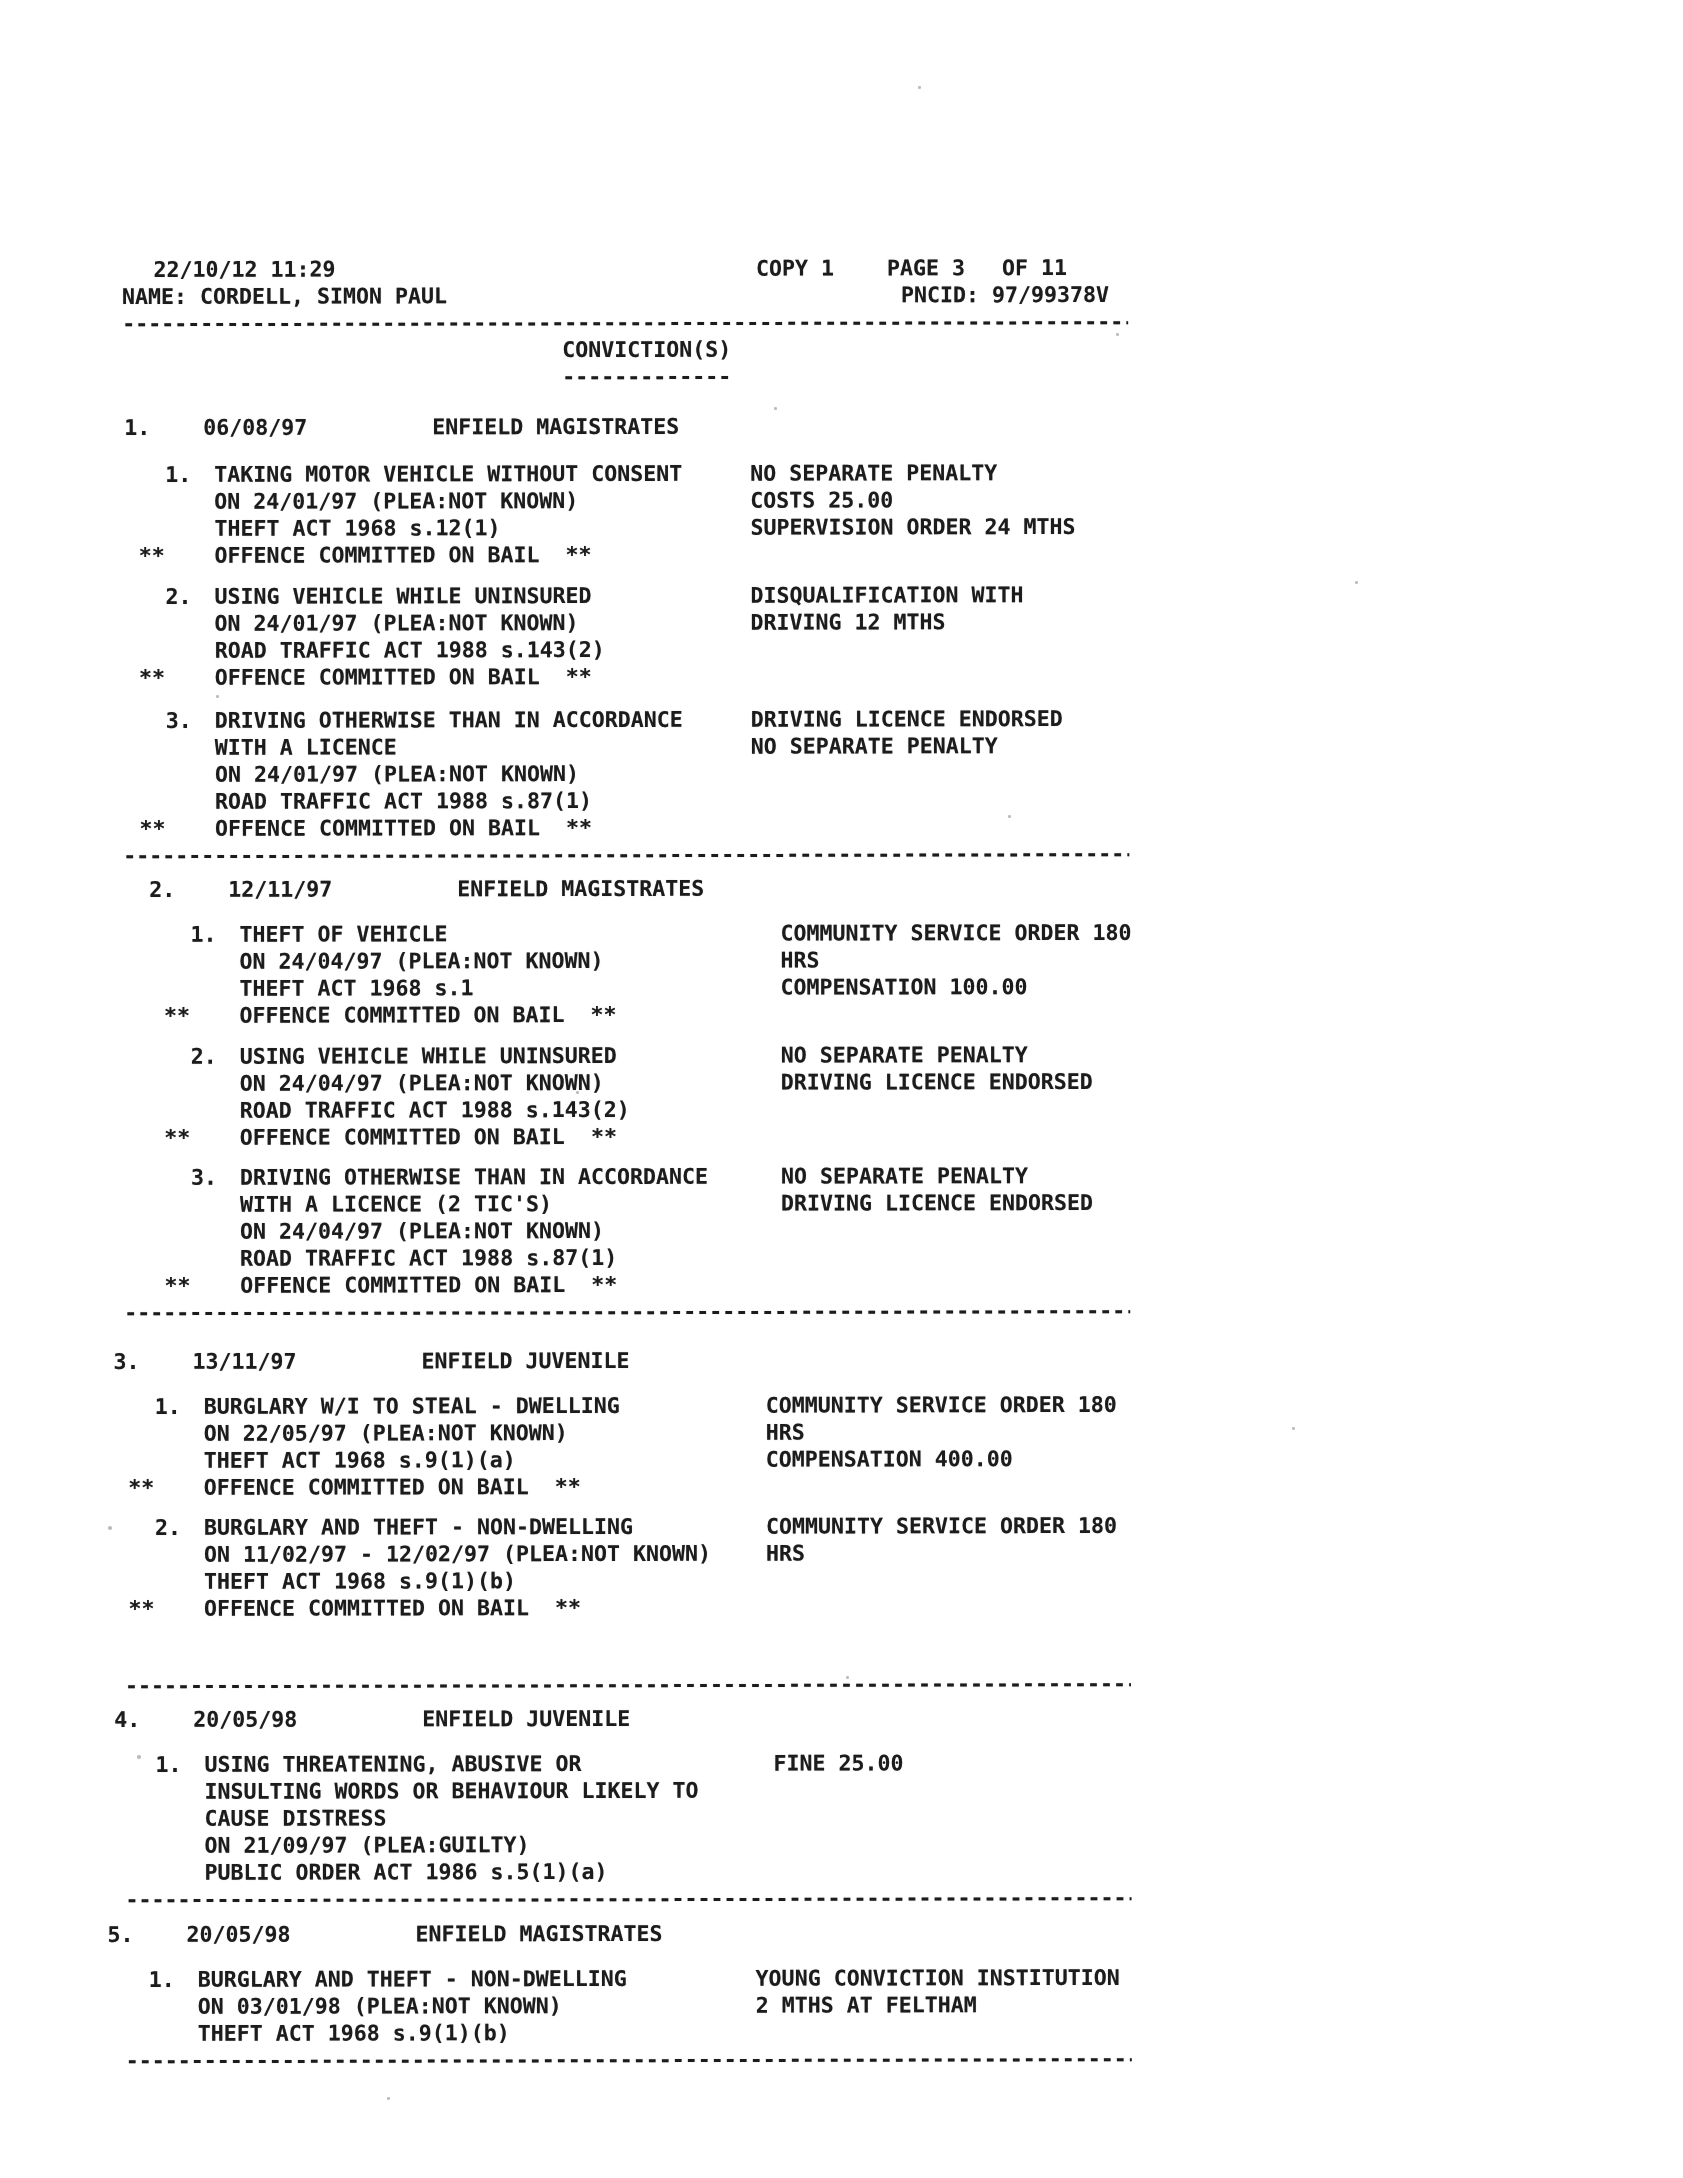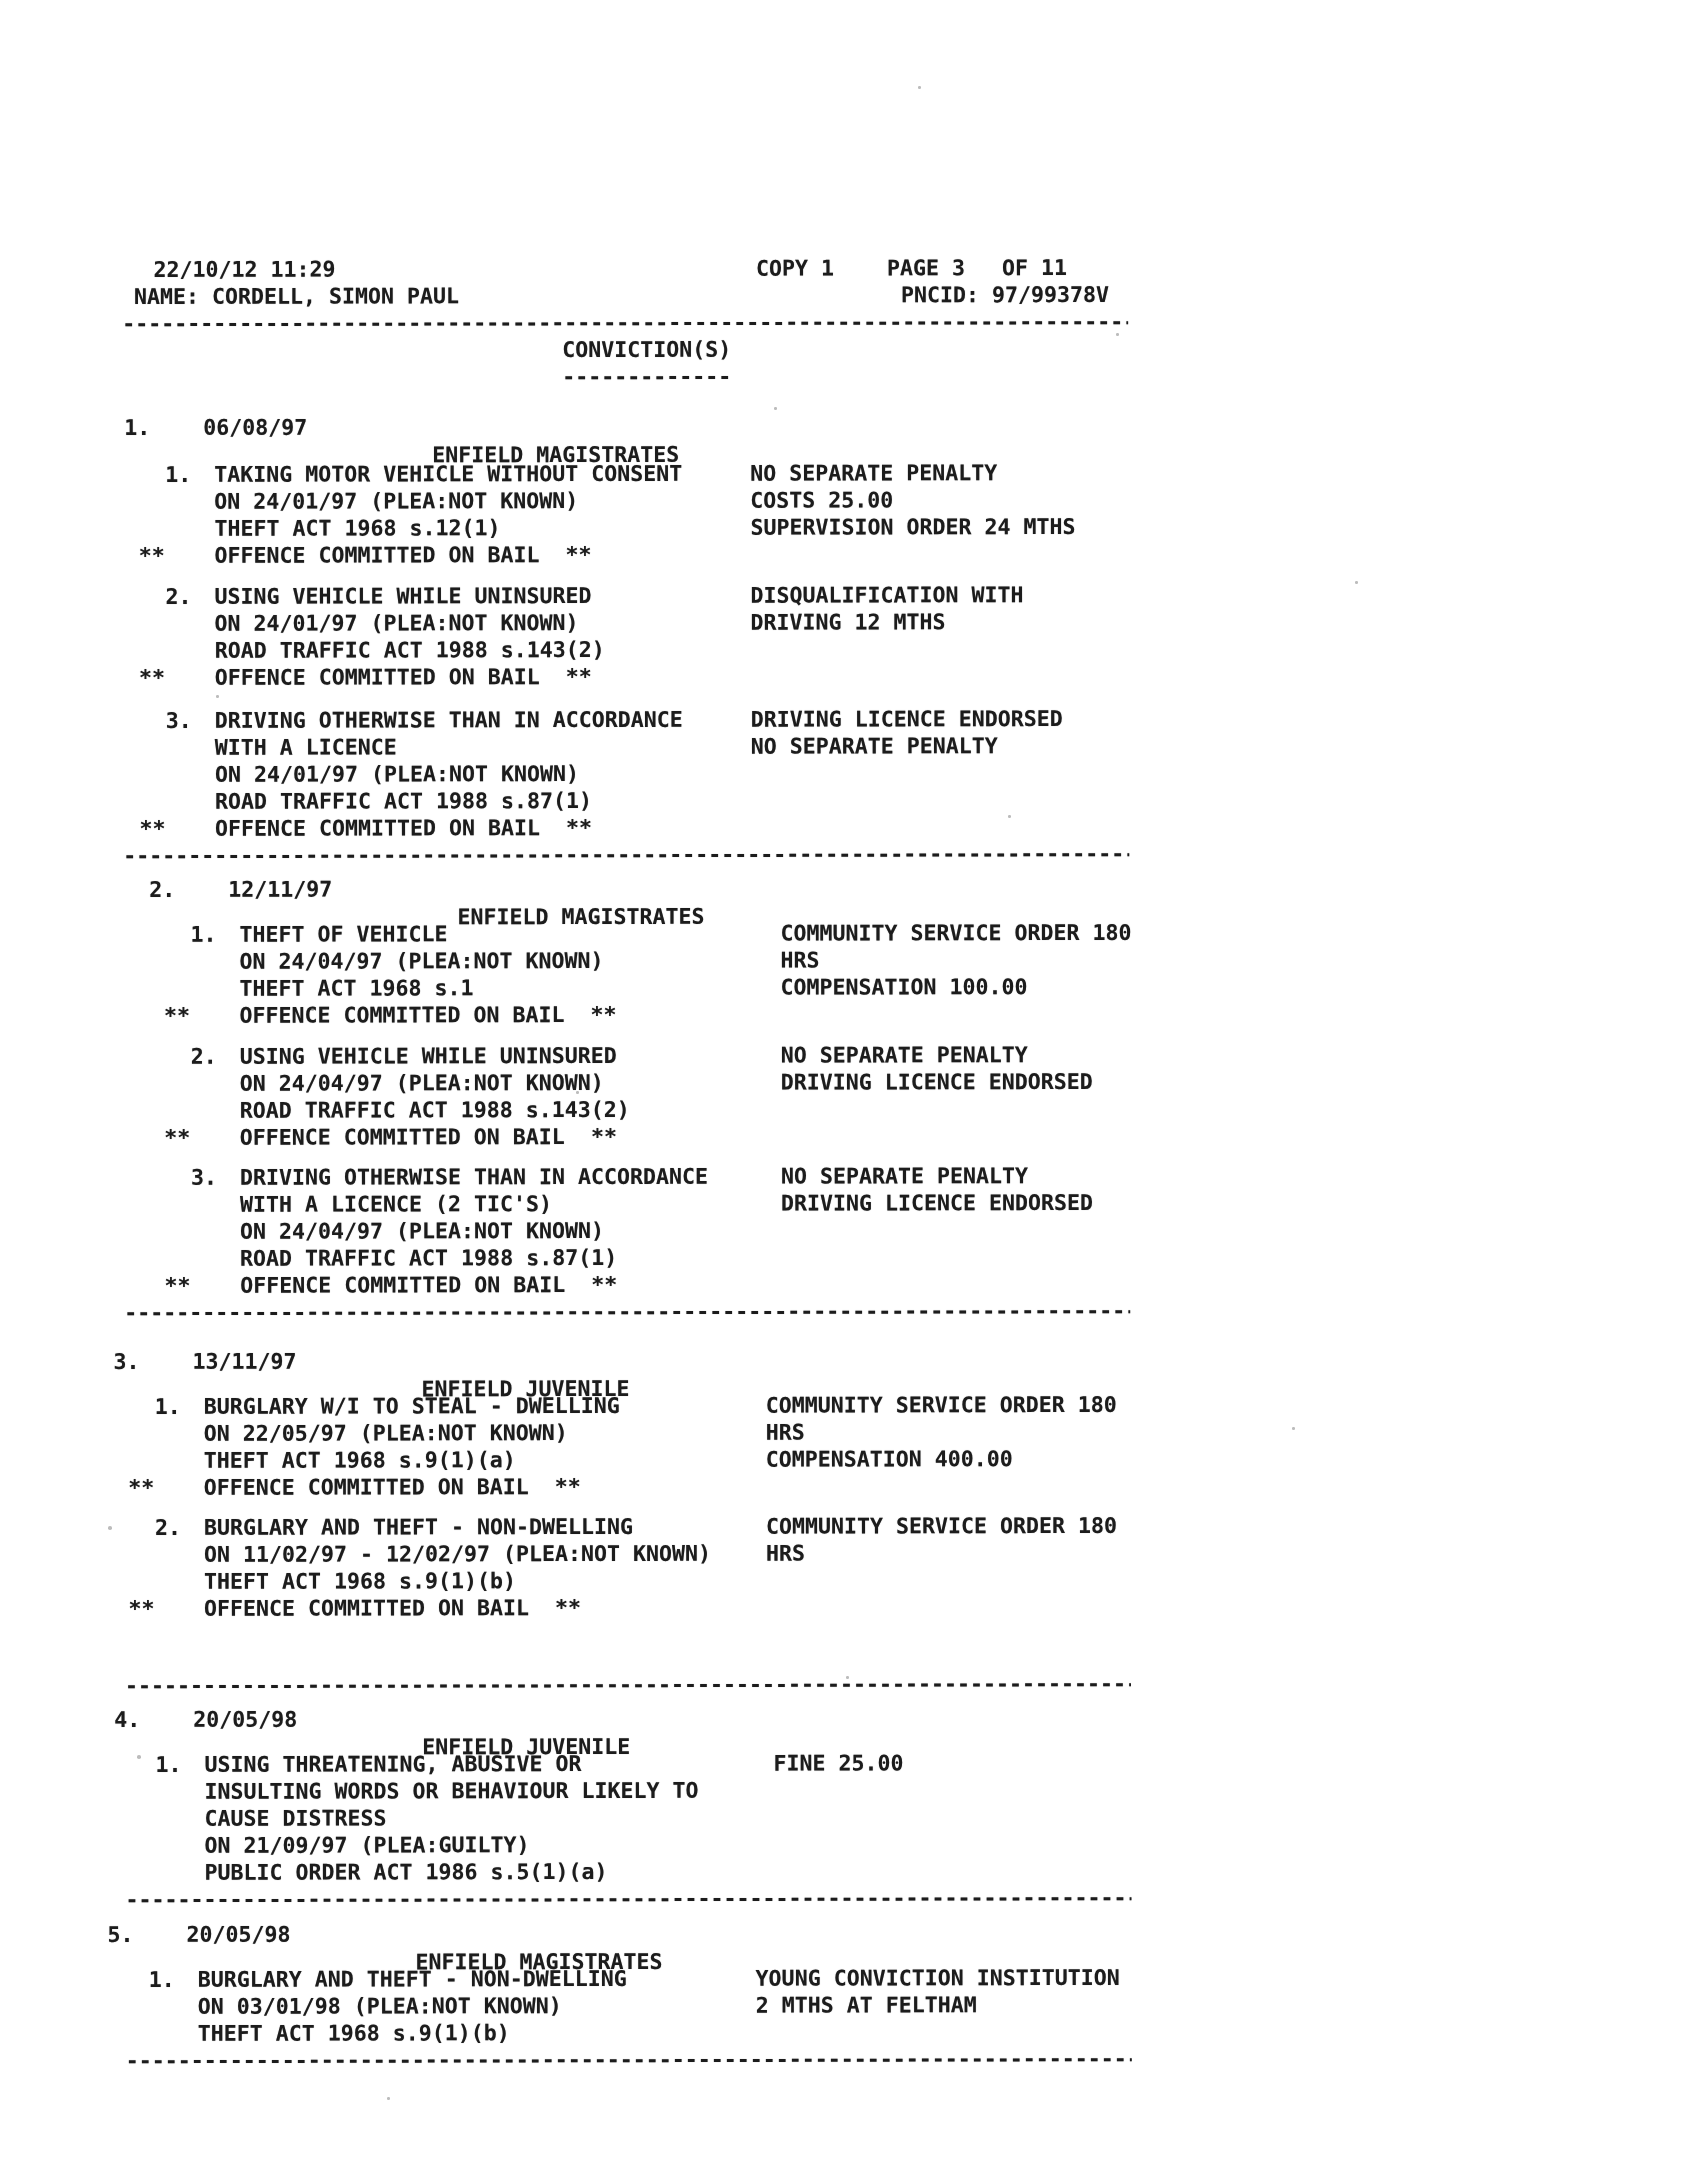--- a/index.html
+++ b/index.html
@@ -16,21 +16,21 @@
     font-size:21.6px;line-height:27px;font-weight:700;
     color:#1c1c1c;
     text-shadow:0 0 0.9px rgba(0,0,0,0.38);
   }
   .row{position:relative;height:27px;white-space:pre;}
   .abs{position:absolute;top:0;white-space:pre;}
   .sep{height:27px;white-space:pre;overflow:hidden;width:1006px;}
   .sec-head{position:relative;height:27px;}
   .sec-num{position:absolute;left:0;top:0;}
   .sec-date{position:absolute;left:79px;top:0;}
-  .sec-court{position:absolute;left:308px;top:0;margin-top:28px;}
+  .sec-court{position:absolute;left:308px;top:0;}
   .offence{position:relative;}
   .off-num{position:absolute;left:41px;top:0;}
   .off-lines{margin-left:90px;}
   .off-lines .ln{height:27px;white-space:pre;}
   .bail{position:relative;height:27px;}
   .bail .stars{position:absolute;left:14.4px;top:0;}
   .bail .btext{position:absolute;left:90px;top:0;white-space:pre;}
   .result{position:absolute;top:0;}
   .result .ln{height:27px;white-space:pre;}
   .mt8{margin-top:7.2px;}  .mt15{margin-top:13.5px;} .mt18{margin-top:16px;}
@@ -44,21 +44,21 @@
 <div class="page">
   <div class="scan">
 
     <div class="row">
       <span class="abs" style="left:31.5px">22/10/12 11:29</span>
       <span class="abs" style="left:634px">COPY 1</span>
       <span class="abs" style="left:765px">PAGE 3</span>
       <span class="abs" style="left:880px">OF 11</span>
     </div>
     <div class="row">
-      <span class="abs" style="left:12px">NAME: CORDELL, SIMON PAUL</span>
+      <span class="abs" style="left:0">NAME: CORDELL, SIMON PAUL</span>
       <span class="abs" style="left:779px">PNCID: 97/99378V</span>
     </div>
     <div class="sep">--------------------------------------------------------------------------------</div>
 
     <div class="row">
       <span class="abs" style="left:440px">CONVICTION(S)</span>
     </div>
     <div class="row">
       <span class="abs" style="left:440px">-------------</span>
     </div>

